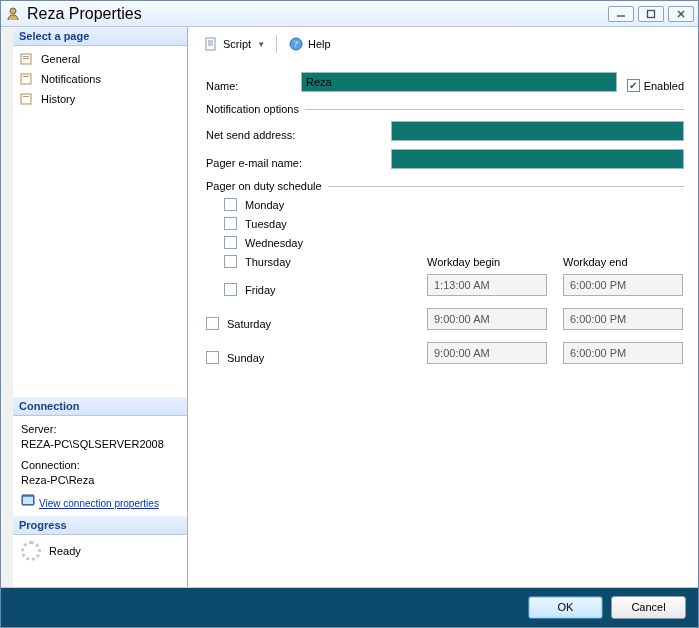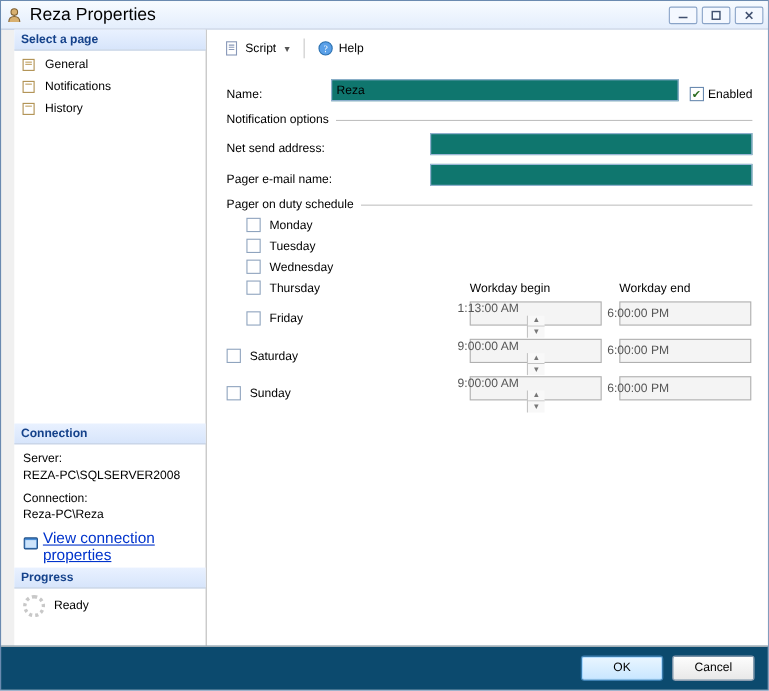--- a/index.html
+++ b/index.html
@@ -59,21 +59,21 @@
     padding: 2px 2px;
     cursor: default;
   }
   .pageitem .picon { width:16px;height:16px; display:flex;align-items:center;justify-content:center; }
   .pageitem span { color:#000; }
   .gap { flex:1; }
   .connbox { padding: 4px 8px; font-size:11px; line-height:15px; }
   .connlabel { margin-top:2px;}
   .connval { margin-bottom:6px; }
   .linkrow { display:flex; align-items:center; gap:4px; margin-top:4px; }
-  .linkrow a { color:#0033cc; text-decoration:underline; font-size:14px;}
+  .linkrow a { color:#0033cc; text-decoration:underline; font-size:10px;}
   .progressbox { display:flex; align-items:center; gap:8px; padding:6px 8px; }
   .spinner {
     width:20px;height:20px;border-radius:50%;
     border:3px dotted #c8c8c8;
   }
   .rightpane { flex:1; background:#fff; display:flex; flex-direction:column; padding:6px 8px 0px 8px;}
   .toolbar { display:flex; align-items:center; gap:8px; padding:2px 4px 8px 4px; border-bottom:1px solid transparent;}
   .tb-btn { display:flex; align-items:center; gap:4px; padding:1px 3px;}
   .tb-btn .ticon{width:16px;height:16px;display:flex;align-items:center;justify-content:center;}
   .drop { font-size:8px; color:#555; margin-left:2px;}
@@ -92,21 +92,21 @@
     display:flex;align-items:center;justify-content:center;font-size:10px;color:#2a6b1f;
   }
   fieldset.groupline {
     border:none; border-top:1px solid #c0c0c0;
     padding-top:6px; margin-top:6px;
   }
   fieldset.groupline legend { font-size:11px; padding-right:6px; color:#000;}
   .sched { margin-left:18px; display:flex; flex-direction:column; gap:6px; }
   .timebox {
     display:flex; align-items:center;
-    border:1px solid #b0b0b0; background:#f4f4f4; height:22px; width:120px;flex-direction:column;
+    border:1px solid #b0b0b0; background:#f4f4f4; height:22px; width:120px;
   }
   .timebox input {
     flex:1; border:none; background:transparent; font-size:11px;
     padding:0 6px; color:#555;
   }
   .spin {
     width:16px; display:flex; flex-direction:column; border-left:1px solid #c4c4c4;
   }
   .spin div{height:10px;display:flex;align-items:center;justify-content:center;font-size:7px;color:#777;background:#f8f8f8;}
   .spin div:first-child{border-bottom:1px solid #c4c4c4;}

